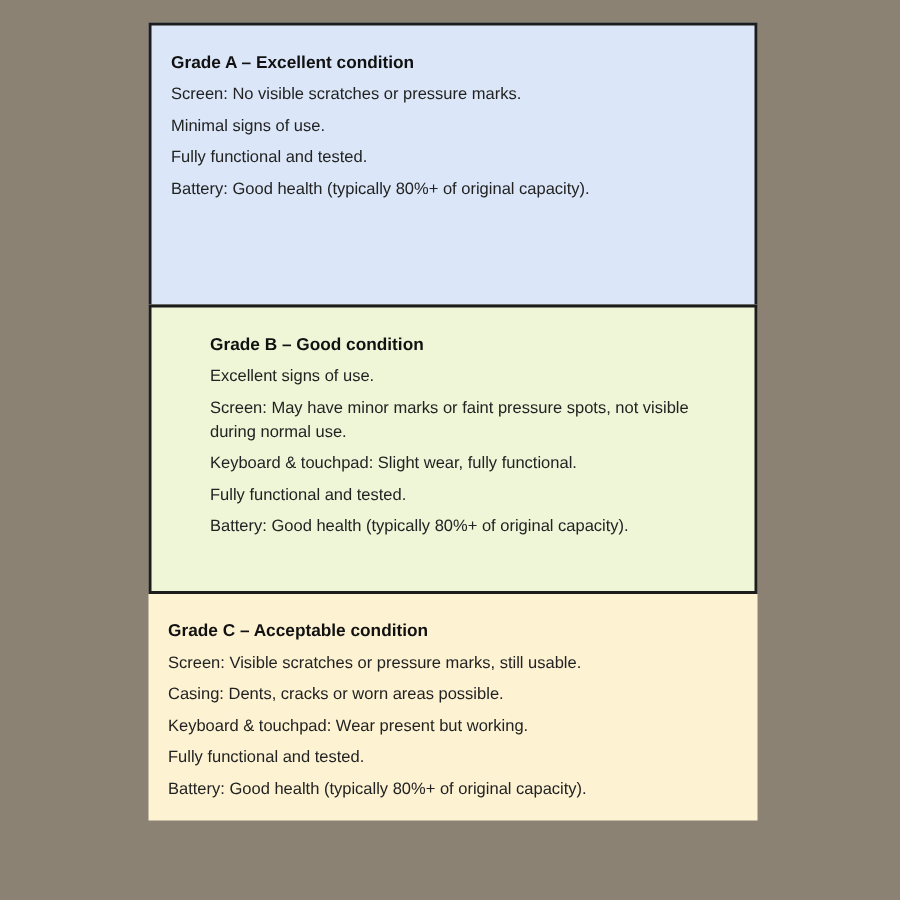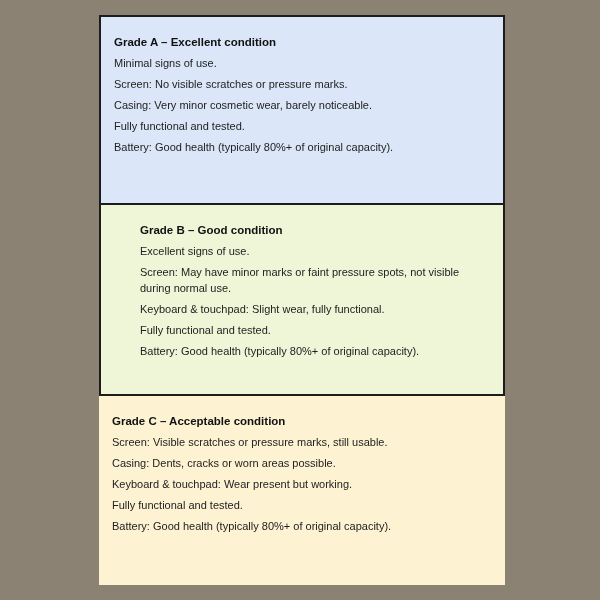--- a/index.html
+++ b/index.html
@@ -29,21 +29,21 @@
     height: 190px;
     background: #dbe7f8;
   }
   .sec-b {
     height: 193px;
     background: #eff6d8;
     margin-top: -2px;
     padding-left: 39px;
   }
   .sec-c {
-    height: 189px;
+    height: 151px;
     background: #fdf3d3;
   }
   .sec-title {
     font-size: 11.5px;
     font-weight: bold;
     color: #111111;
     line-height: 16px;
     margin: 0 0 5px 0;
   }
   .sec-line {
@@ -53,23 +53,22 @@
     margin: 0 0 5px 0;
   }
 </style>
 </head>
 <body>
 
 <div class="panel">
 
   <div class="section bordered sec-a">
     <p class="sec-title">Grade A – Excellent condition</p>
+    <p class="sec-line">Screen: No visible scratches or pressure marks.</p>
     <p class="sec-line">Minimal signs of use.</p>
-    <p class="sec-line">Screen: No visible scratches or pressure marks.</p>
-    <p class="sec-line">Casing: Very minor cosmetic wear, barely noticeable.</p>
     <p class="sec-line">Fully functional and tested.</p>
     <p class="sec-line">Battery: Good health (typically 80%+ of original capacity).</p>
   </div>
 
   <div class="section bordered sec-b">
     <p class="sec-title">Grade B – Good condition</p>
     <p class="sec-line">Excellent signs of use.</p>
     <p class="sec-line">Screen: May have minor marks or faint pressure spots, not visible during normal use.</p>
     <p class="sec-line">Keyboard &amp; touchpad: Slight wear, fully functional.</p>
     <p class="sec-line">Fully functional and tested.</p>

